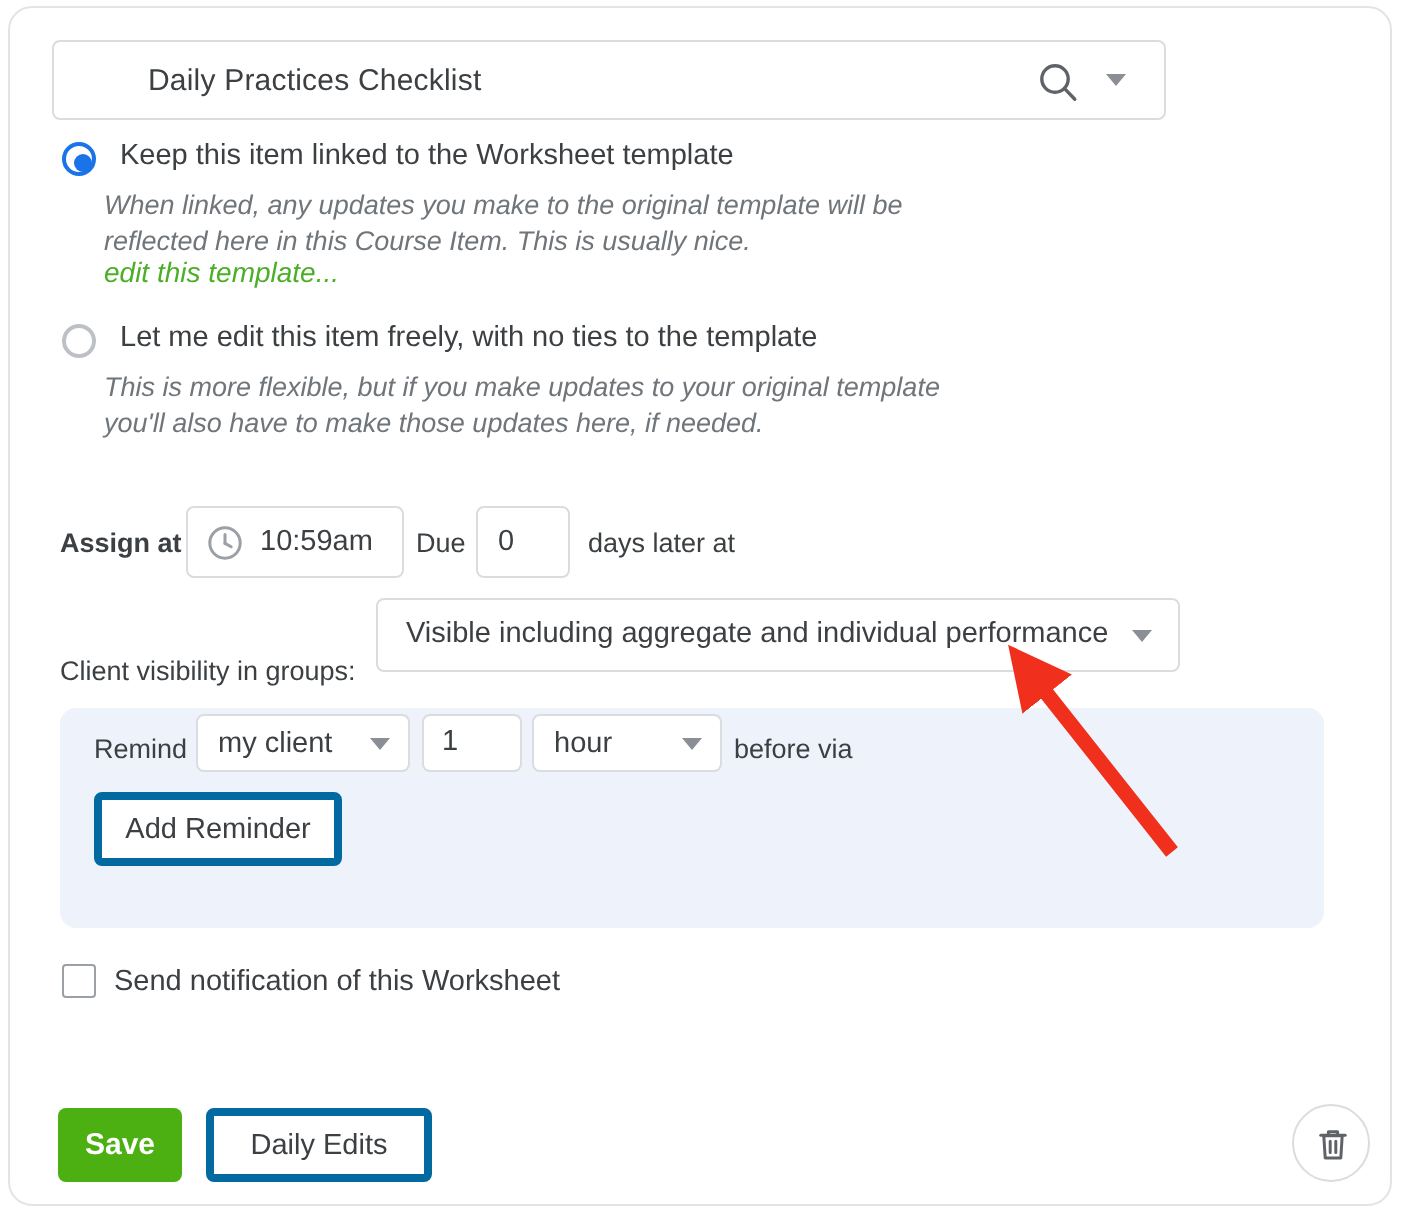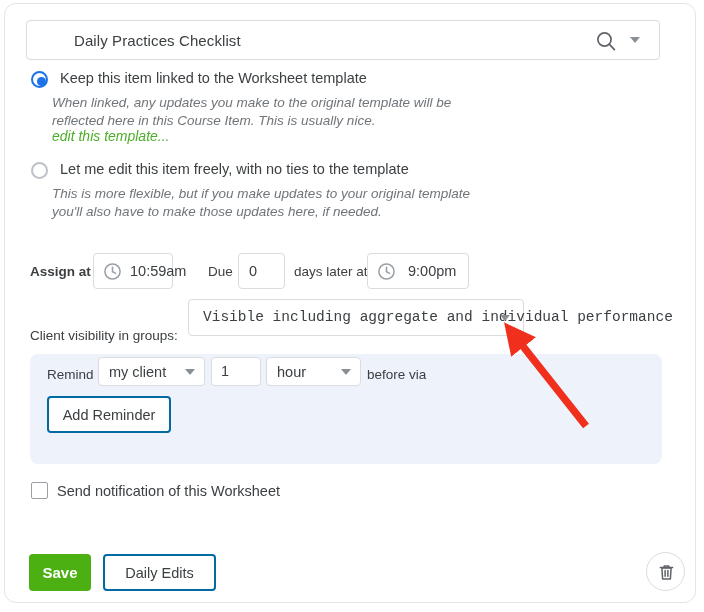--- a/index.html
+++ b/index.html
@@ -24,21 +24,21 @@
     border: 1px solid #e2e4e7;
     border-radius: 12px;
     box-sizing: border-box;
   }
 
   
   .title-field {
     position: absolute;
     left: 21px;
     top: 16px;
-    width: 634px;
+    width: 557px;
     height: 40px;
     border: 1px solid #dadce0;
     border-radius: 4px;
     background: #fff;
     box-sizing: border-box;
   }
   .title-text {
     position: absolute;
     left: 47px;
     top: 11px;
@@ -160,21 +160,21 @@
     position: absolute;
     left: 25px;
     top: 350px;
     width: 632px;
     height: 110px;
     background: #eef2fb;
     border-radius: 8px;
   }
   .btn {
     position: absolute;
-    border: 2px solid #0369a1;
+    border: 4px solid #0369a1;
     border-radius: 4px;
     background: #fff;
     box-sizing: border-box;
     font-size: 14.5px;
     color: #3c4043;
     display: flex;
     align-items: center;
     justify-content: center;
     cursor: pointer;
   }
@@ -270,48 +270,38 @@
   <div class="help-text" style="left:47px; top:90px;">When linked, any updates you make to the original template will be reflected here in this Course Item. This is usually nice.</div>
   <a class="link-green" style="position:absolute; left:47px; top:124px;">edit this template...</a>
 
   <div class="radio-row" style="left:26px; top:158px;">
     <span class="radio-outer off"></span>
     <span class="radio-label">Let me edit this item freely, with no ties to the template</span>
   </div>
   <div class="help-text" style="left:47px; top:181px;">This is more flexible, but if you make updates to your original template you'll also have to make those updates here, if needed.</div>
 
   <span class="inline-label" style="left:25px; top:260px;font-weight:bold;">Assign at</span>
-  <div class="box" style="left:88px; top:249px; width:80px;">
+  <div class="box" style="left:88px; top:249px; width:109px;">
     <span class="clock-icon">
       <svg width="19" height="19" viewBox="0 0 19 19">
         <circle cx="9.5" cy="9.5" r="7.6" fill="none" stroke="#9aa0a6" stroke-width="1.5"></circle>
         <line x1="9.5" y1="5.2" x2="9.5" y2="9.7" stroke="#9aa0a6" stroke-width="1.5" stroke-linecap="round"></line>
         <line x1="9.5" y1="9.7" x2="12.6" y2="11.4" stroke="#9aa0a6" stroke-width="1.5" stroke-linecap="round"></line>
       </svg>
     </span>
     <span class="val" style="left:36px; top:9px;">10:59am</span>
   </div>
   <span class="inline-label" style="left:203px; top:260px;">Due</span>
   <div class="box" style="left:233px; top:249px; width:47px;">
     <span class="val" style="left:10px; top:9px;">0</span>
   </div>
   <span class="inline-label" style="left:289px; top:260px;">days later at</span>
-  <div class="box" style="left:362px; top:249px; width:102px;">
-    <span class="clock-icon">
-      <svg width="19" height="19" viewBox="0 0 19 19">
-        <circle cx="9.5" cy="9.5" r="7.6" fill="none" stroke="#9aa0a6" stroke-width="1.5"></circle>
-        <line x1="9.5" y1="5.2" x2="9.5" y2="9.7" stroke="#9aa0a6" stroke-width="1.5" stroke-linecap="round"></line>
-        <line x1="9.5" y1="9.7" x2="12.6" y2="11.4" stroke="#9aa0a6" stroke-width="1.5" stroke-linecap="round"></line>
-      </svg>
-    </span>
-    <span class="val" style="left:40px; top:9px;">9:00pm</span>
-  </div>
 
   <span class="inline-label" style="left:25px; top:324px;">Client visibility in groups:</span>
-  <div class="select" style="left:183px; top:295px; width:336px; height:37px;font-family:Liberation Mono, monospace;">
+  <div class="select" style="left:183px; top:295px; width:402px; height:37px;">
     <span class="sel-val" style="left:14px; top:9px;">Visible including aggregate and individual performance</span>
     <span class="caret" style="right:13px; top:15px;"></span>
   </div>
 
   <div class="reminder-panel">
     <span class="inline-label" style="left:17px; top:13px;">Remind</span>
     <div class="select" style="left:68px; top:3px; width:107px; height:29px;">
       <span class="sel-val" style="left:10px; top:6px;">my client</span>
       <span class="caret" style="right:9px; top:11px;"></span>
     </div>

